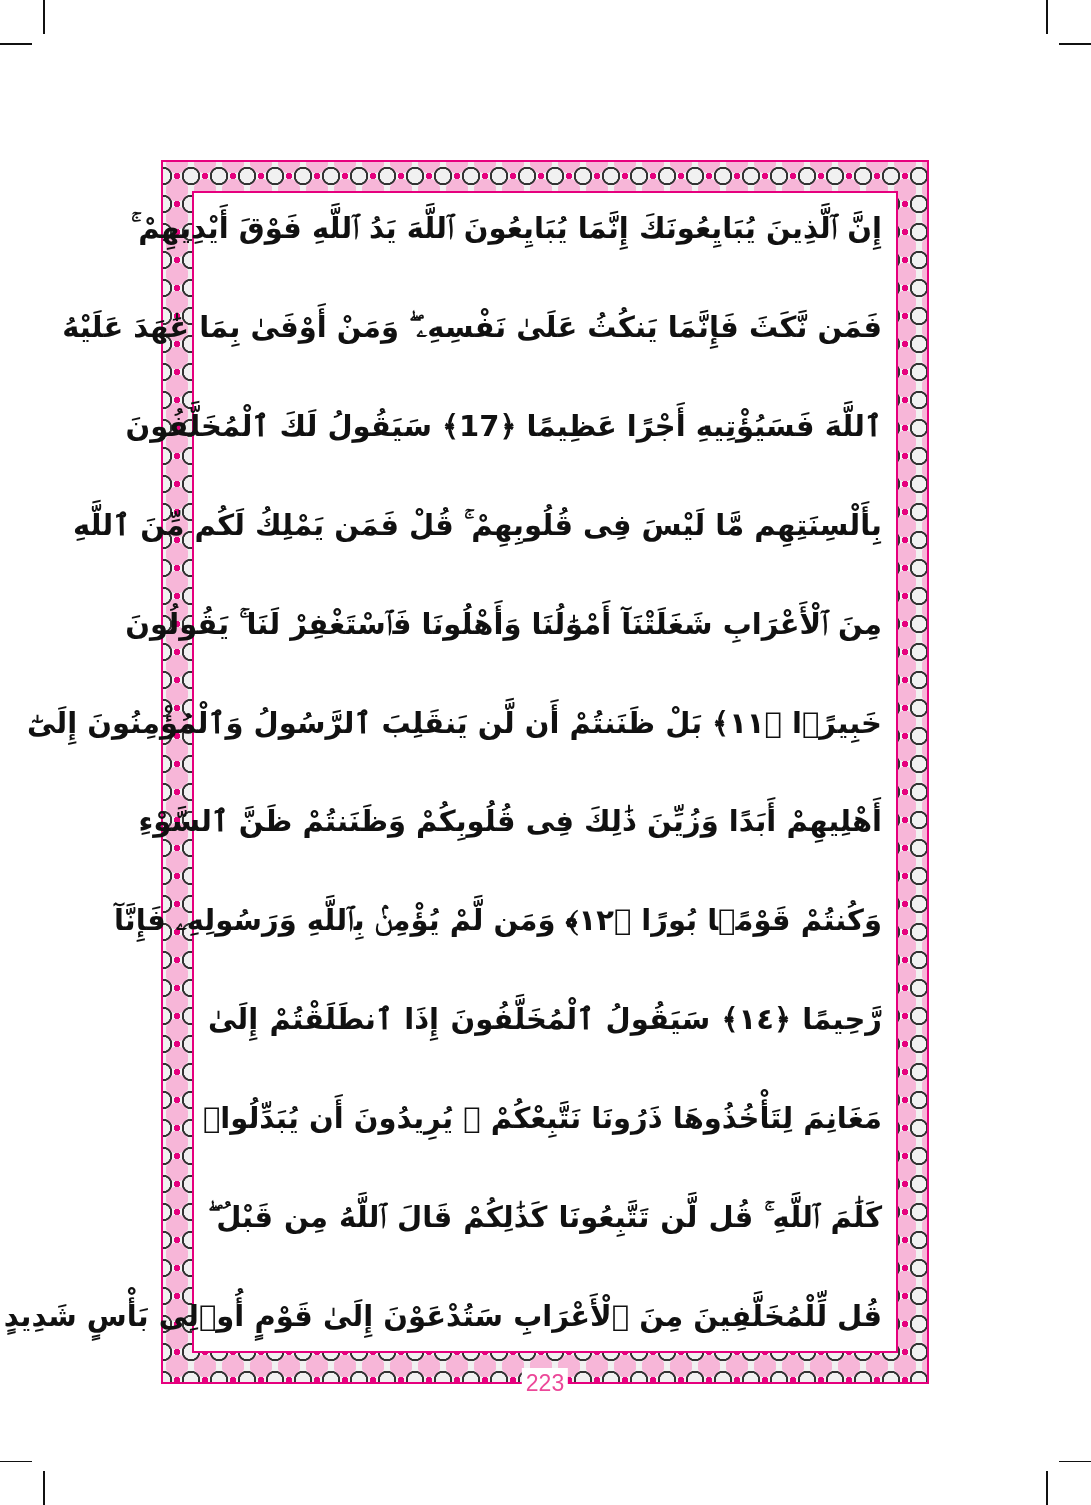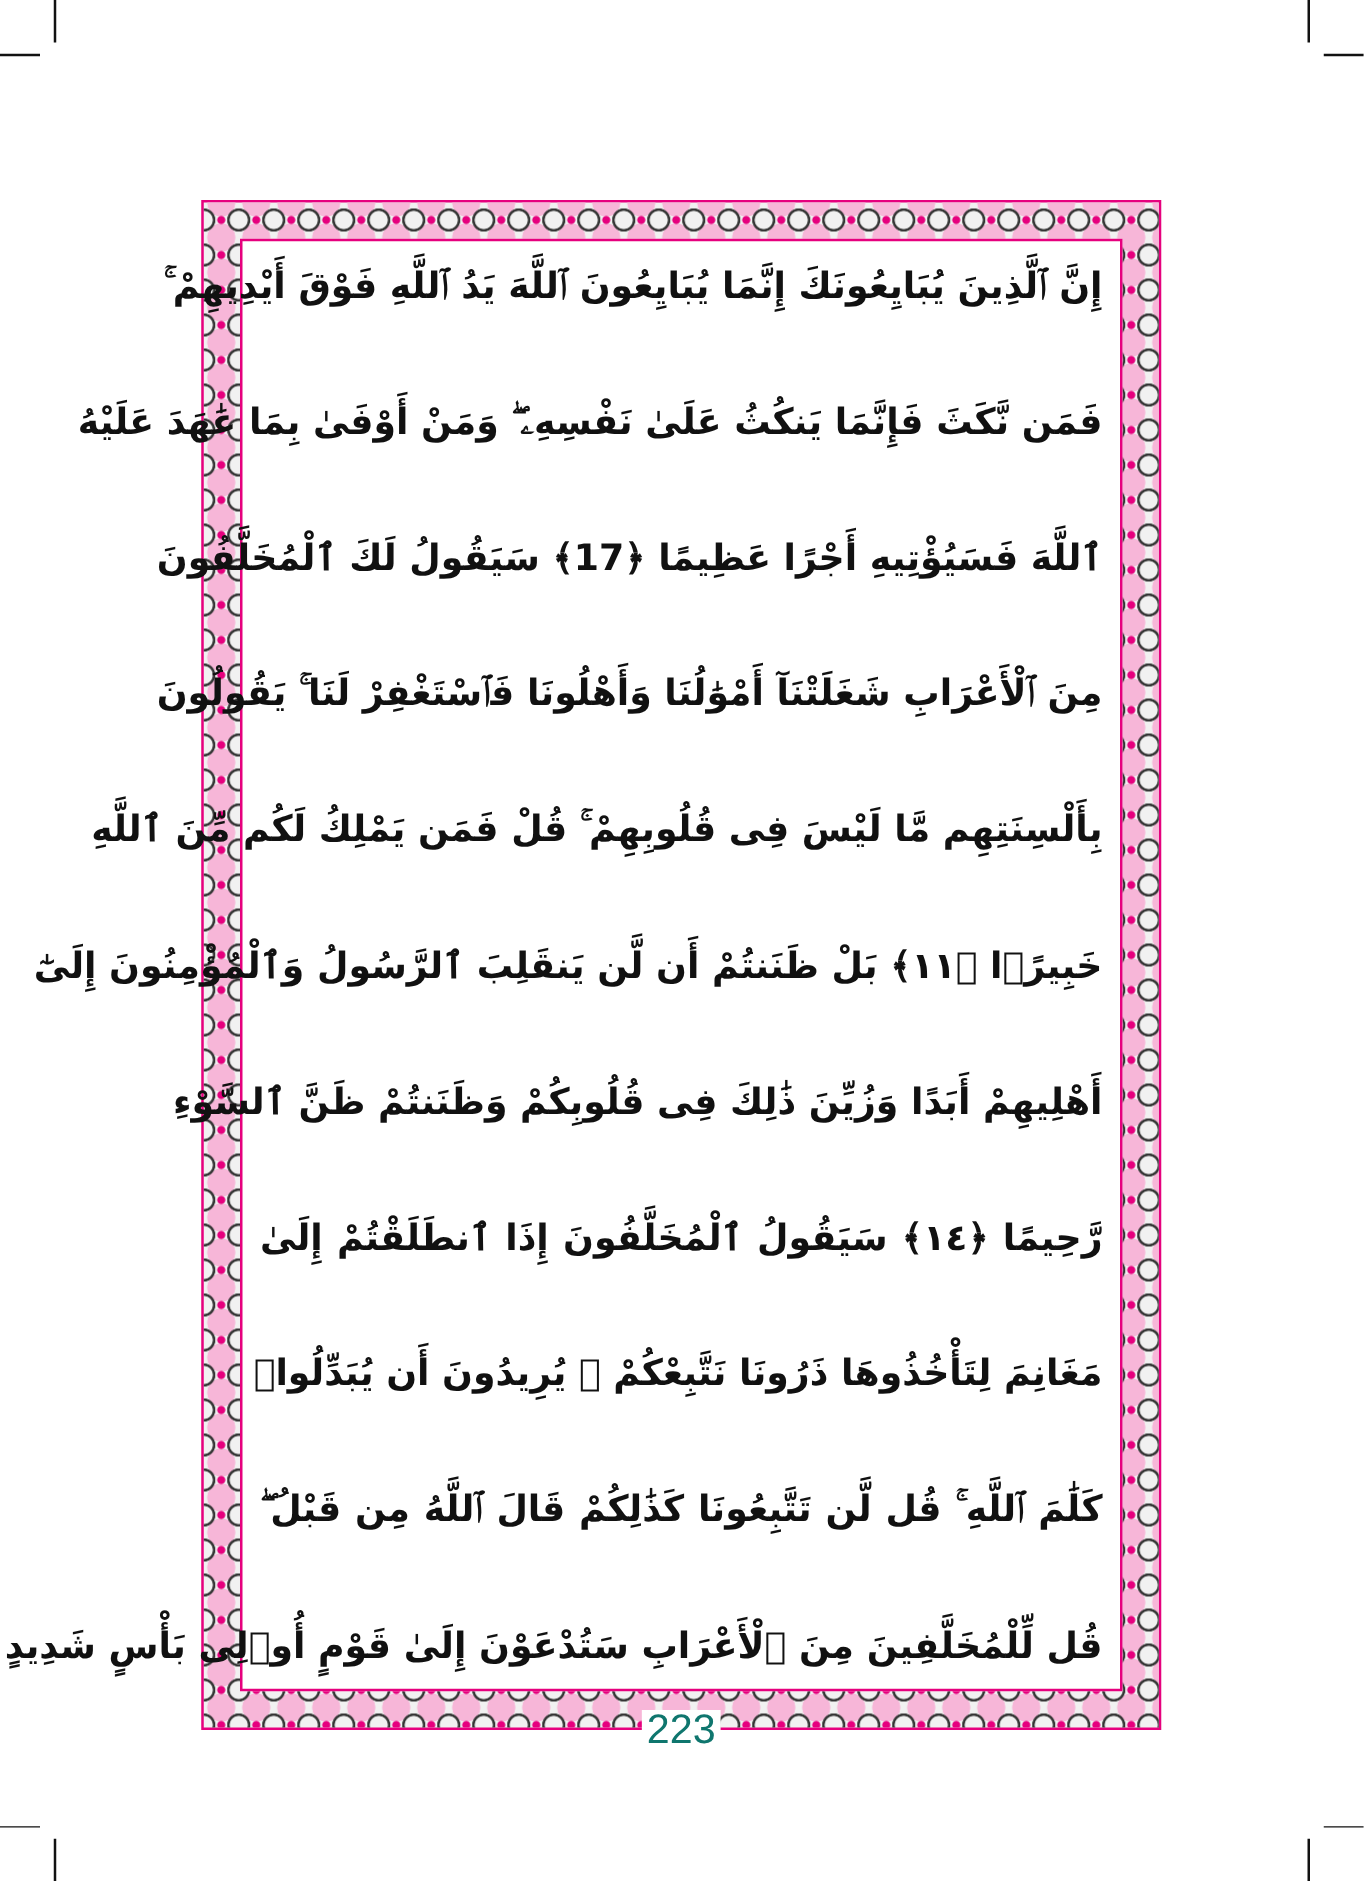--- a/index.html
+++ b/index.html
@@ -14,45 +14,46 @@
       radial-gradient(circle at 50% 50%, #e6007e 0 3px, transparent 3.5px) 0 0 / 28px 28px,
       radial-gradient(circle at 50% 50%, transparent 0 7px, #333 7.5px 9px, transparent 9.5px) 14px 0 / 28px 28px,
       radial-gradient(circle at 50% 50%, #f7b6d8 0 11px, transparent 11.5px) 0 14px / 28px 28px; }
   .inner { position: absolute; left: 29px; top: 29px; right: 29px; bottom: 29px;
     background: #fff; border: 2px solid #e6007e; box-sizing: border-box; }
   .text-block { position: absolute; left: 14px; right: 14px; top: 12px; bottom: 12px;
     display: flex; flex-direction: column; justify-content: space-between; direction: rtl; }
   .line { font-family: "DejaVu Sans", sans-serif; font-size: 29px; line-height: 46px; color: #111;
     text-align: justify; text-align-last: justify; white-space: nowrap; font-weight: bold; }
   .page-number { position: absolute; left: 50%; transform: translateX(-50%); bottom: -16px; background: #fff;
-    padding: 0 4px; font-family: "Liberation Sans", sans-serif; font-size: 33px; color: #0f766e; line-height: 30px; }
+    padding: 0 4px; font-family: "Liberation Sans", sans-serif; font-size: 23px; color: #ec4899; line-height: 30px; }
 </style>
 </head>
 <body>
 
 <div class="crop v" style="left:43px;top:0"></div>
 <div class="crop h" style="left:0;top:43px"></div>
 <div class="crop v" style="left:1046px;top:0"></div>
 <div class="crop h" style="right:0;top:43px"></div>
 <div class="crop v" style="left:43px;bottom:0"></div>
 <div class="crop h" style="left:0;bottom:43px"></div>
 <div class="crop v" style="left:1046px;bottom:0"></div>
 <div class="crop h" style="right:0;bottom:43px"></div>
 
 <div class="frame">
   <div class="orn"></div>
   <div class="inner">
     <div class="text-block">
       <div class="line">إِنَّ ٱلَّذِينَ يُبَايِعُونَكَ إِنَّمَا يُبَايِعُونَ ٱللَّهَ يَدُ ٱللَّهِ فَوْقَ أَيْدِيهِمْ ۚ</div>
       <div class="line">فَمَن نَّكَثَ فَإِنَّمَا يَنكُثُ عَلَىٰ نَفْسِهِۦ ۖ وَمَنْ أَوْفَىٰ بِمَا عَٰهَدَ عَلَيْهُ</div>
       <div class="line">ٱللَّهَ فَسَيُؤْتِيهِ أَجْرًا عَظِيمًا ﴿17﴾ سَيَقُولُ لَكَ ٱلْمُخَلَّفُونَ</div>
+      <div class="line">بِأَلْسِنَتِهِم مَّا لَيْسَ فِى قُلُوبِهِمْ ۚ قُلْ فَمَن يَمْلِكُ لَكُم مِّنَ ٱللَّهِ</div>
       <div class="line">مِنَ ٱلْأَعْرَابِ شَغَلَتْنَآ أَمْوَٰلُنَا وَأَهْلُونَا فَٱسْتَغْفِرْ لَنَا ۚ يَقُولُونَ</div>
-      <div class="line">بِأَلْسِنَتِهِم مَّا لَيْسَ فِى قُلُوبِهِمْ ۚ قُلْ فَمَن يَمْلِكُ لَكُم مِّنَ ٱللَّهِ</div>
       <div class="line">خَبِيرًۢا ﴿١١﴾ بَلْ ظَنَنتُمْ أَن لَّن يَنقَلِبَ ٱلرَّسُولُ وَٱلْمُؤْمِنُونَ إِلَىٰٓ</div>
       <div class="line">أَهْلِيهِمْ أَبَدًا وَزُيِّنَ ذَٰلِكَ فِى قُلُوبِكُمْ وَظَنَنتُمْ ظَنَّ ٱلسَّوْءِ</div>
+      <div class="line">وَكُنتُمْ قَوْمًۢا بُورًا ﴿١٢﴾ وَمَن لَّمْ يُؤْمِنۢ بِٱللَّهِ وَرَسُولِهِۦ فَإِنَّآ</div>
       <div class="line">رَّحِيمًا ﴿١٤﴾ سَيَقُولُ ٱلْمُخَلَّفُونَ إِذَا ٱنطَلَقْتُمْ إِلَىٰ</div>
       <div class="line">مَغَانِمَ لِتَأْخُذُوهَا ذَرُونَا نَتَّبِعْكُمْ ۖ يُرِيدُونَ أَن يُبَدِّلُوا۟</div>
       <div class="line">كَلَٰمَ ٱللَّهِ ۚ قُل لَّن تَتَّبِعُونَا كَذَٰلِكُمْ قَالَ ٱللَّهُ مِن قَبْلُ ۖ</div>
       <div class="line">قُل لِّلْمُخَلَّفِينَ مِنَ ٱلْأَعْرَابِ سَتُدْعَوْنَ إِلَىٰ قَوْمٍ أُو۟لِى بَأْسٍ شَدِيدٍ</div>
     </div>
   </div>
   <div class="page-number">223</div>
 </div>
 
 </body></html>

